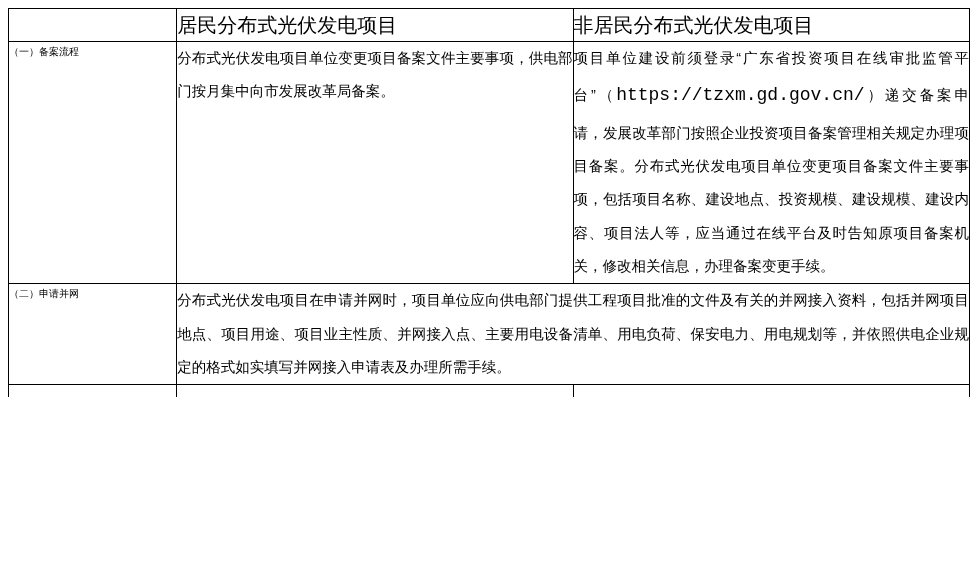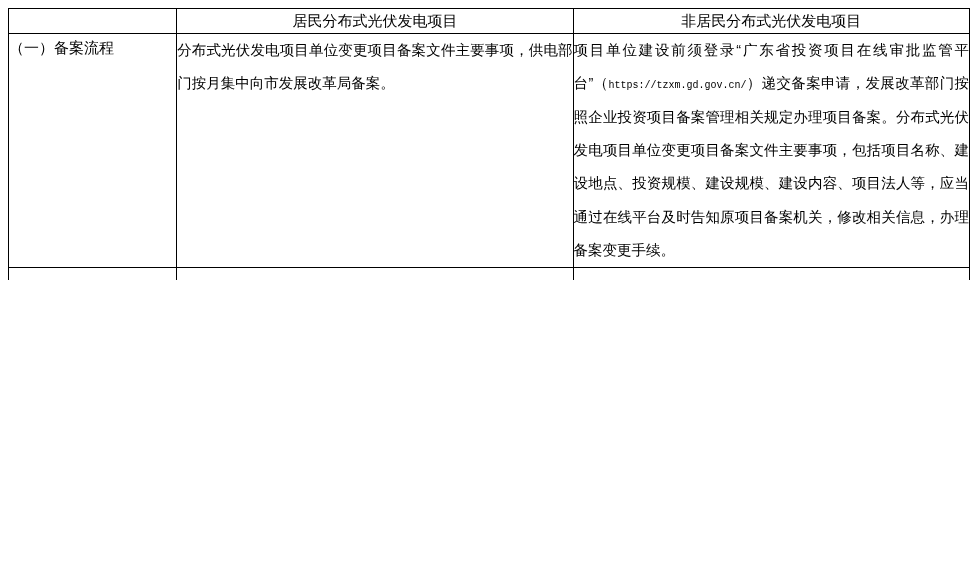--- a/index.html
+++ b/index.html
@@ -23,46 +23,46 @@
   .doc-table td, .doc-table th {
     border: 1px solid #000000;
     vertical-align: top;
     padding: 0;
   }
   .col-label { width: 168px; }
   .col-a { width: 396px; }
   .col-b { width: 396px; }
 
   .hdr-cell {
-    text-align: center;
+    text-align: left;
     font-weight: normal;
-    font-size: 15px;
+    font-size: 20px;
     padding: 12px 6px 13px 6px;
     line-height: 1.6;
   }
   .hdr-blank {
     padding: 12px 6px;
   }
   .label-cell {
-    font-size: 15px;
+    font-size: 10px;
     padding: 12px 6px 10px 12px;
     line-height: 1.9;
     white-space: nowrap;
   }
   .body-cell {
     font-size: 14.5px;
     line-height: 2.28;
     padding: 11px 12px 12px 12px;
     text-align: justify;
     text-justify: inter-ideograph;
   }
   .body-cell.tall { line-height: 2.3; }
   .mono-url {
     font-family: "Liberation Mono", monospace;
-    font-size: 10px;
+    font-size: 18px;
   }
   .spacer-row td { height: 12px; border-top: 1px solid #000; border-bottom: none; }
 </style>
 </head>
 <body>
 
 <table class="doc-table">
   <colgroup>
     <col class="col-label">
     <col class="col-a">
@@ -72,19 +72,23 @@
     <tr>
       <td class="hdr-blank"></td>
       <td class="hdr-cell">居民分布式光伏发电项目</td>
       <td class="hdr-cell">非居民分布式光伏发电项目</td>
     </tr>
     <tr>
       <td class="label-cell">（一）备案流程</td>
       <td class="body-cell">分布式光伏发电项目单位变更项目备案文件主要事项，供电部门按月集中向市发展改革局备案。</td>
       <td class="body-cell tall"><span></span><span>项目单位建设前须登录“广东省投资项目在线审批监管平台”（</span><span class="mono-url">https://tzxm.gd.gov.cn/</span><span>）递交备案申请，发展改革部门按照企业投资项目备案管理相关规定办理项目备案。分布式光伏发电项目单位变更项目备案文件主要事项，包括项目名称、建设地点、投资规模、建设规模、建设内容、项目法人等，应当通过在线平台及时告知原项目备案机关，修改相关信息，办理备案变更手续。</span></td>
     </tr>
+    <tr>
+      <td class="label-cell">（二）申请并网</td>
+      <td class="body-cell" colspan="2">分布式光伏发电项目在申请并网时，项目单位应向供电部门提供工程项目批准的文件及有关的并网接入资料，包括并网项目地点、项目用途、项目业主性质、并网接入点、主要用电设备清单、用电负荷、保安电力、用电规划等，并依照供电企业规定的格式如实填写并网接入申请表及办理所需手续。</td>
+    </tr>
     <tr class="spacer-row">
       <td></td>
       <td></td>
       <td></td>
     </tr>
   </tbody>
 </table>
 
 </body></html>

